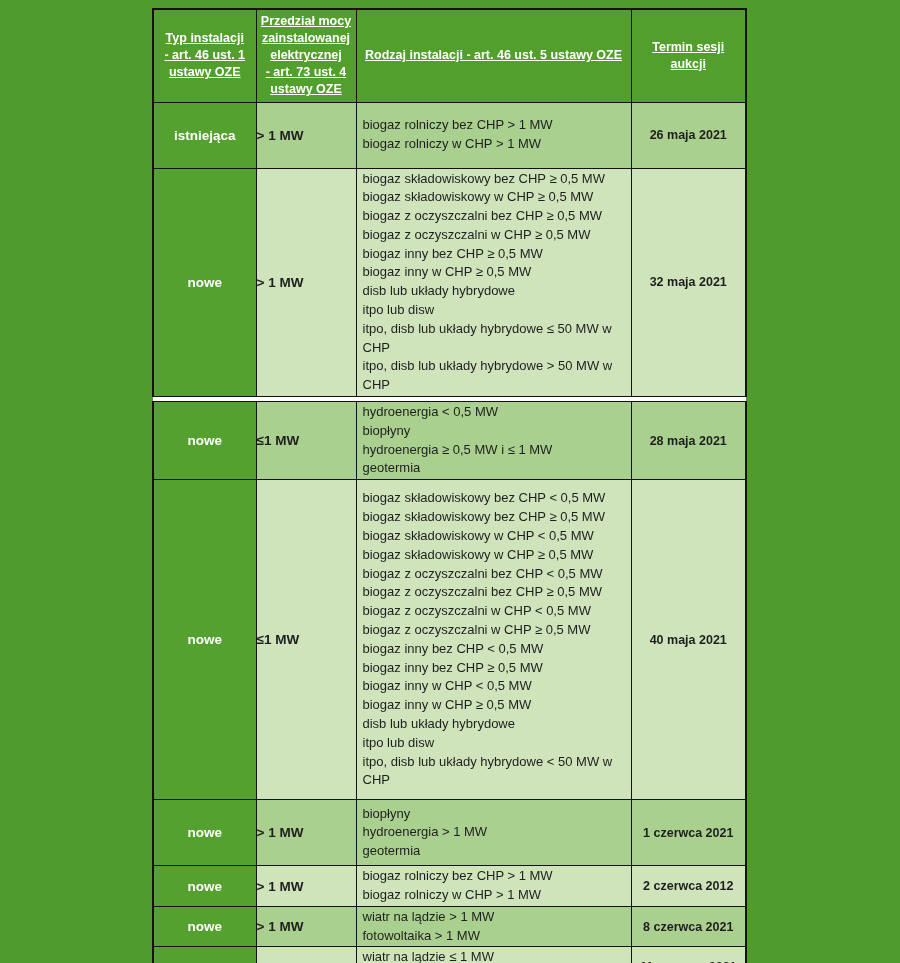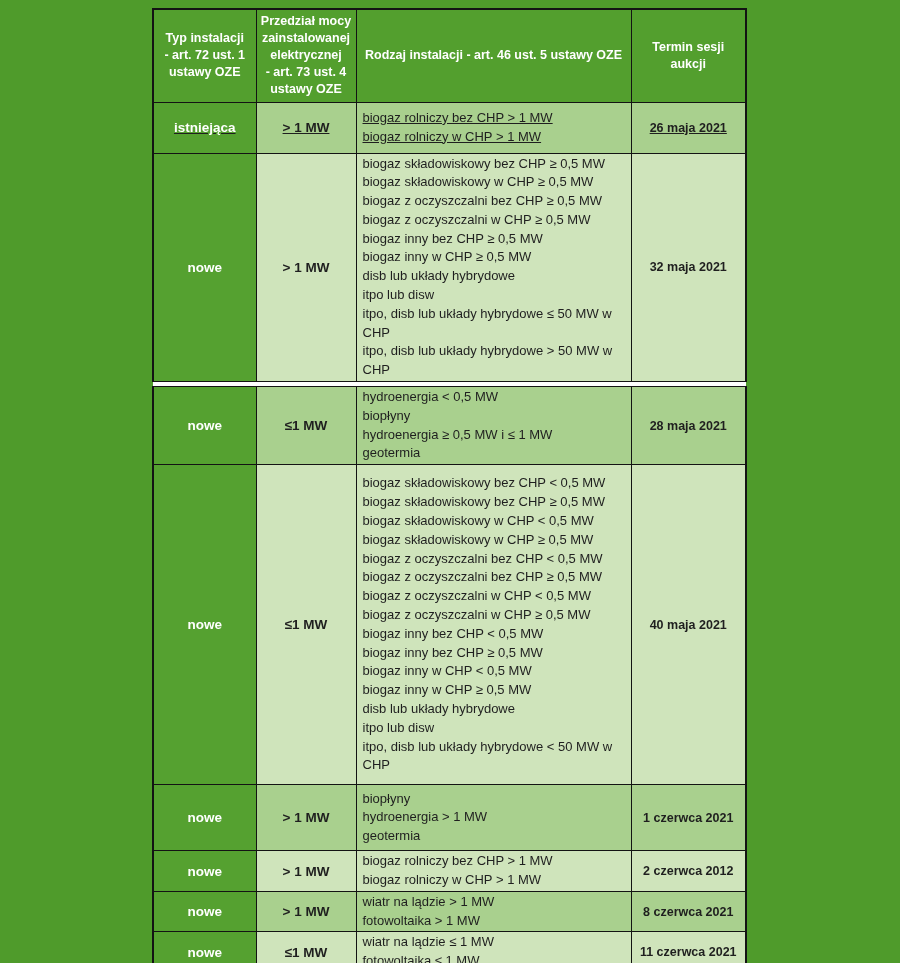--- a/index.html
+++ b/index.html
@@ -51,34 +51,34 @@
   tr.header-row th {
     background: var(--header-bg);
     color: var(--header-text);
     font-size: 12.5px;
     font-weight: 700;
     line-height: 17px;
     text-align: center;
     vertical-align: middle;
     white-space: pre-line;
     padding: 0 3px;
+    text-decoration: underline;
   }
 
   td.c-type {
     background: var(--type-cell-bg);
     color: var(--header-text);
     font-weight: 700;
     font-size: 13.5px;
     text-align: center;
     vertical-align: middle;
   }
   td.c-power {
     font-weight: 700;
     font-size: 13.5px;
-    text-align: center;
     vertical-align: middle;
   }
   td.c-inst {
     font-size: 13px;
     line-height: 18.8px;
     text-align: left;
     vertical-align: middle;
     white-space: pre-line;
     padding: 1px 2px 1px 6px;
   }
@@ -98,21 +98,21 @@
 
   tr.separator-row { height: 5px; }
   tr.separator-row td {
     background: var(--separator-color);
     border-left: none;
     border-right: none;
     border-top: 1px solid var(--border-color);
     border-bottom: 1px solid var(--border-color);
   }
 
-  tr.h-51  { height: 51px; text-decoration: underline; }
+  tr.h-51  { height: 66px; }
   tr.h-225 { height: 225px; }
   tr.h-73  { height: 73px; }
   tr.h-320 { height: 320px; }
   tr.h-66  { height: 66px; }
   tr.h-37  { height: 37px; }
   tr.h-40  { height: 40px; }
 </style>
 </head>
 <body>
 
@@ -120,21 +120,21 @@
   <table class="auction-table">
     <colgroup>
       <col style="width:103px">
       <col style="width:100px">
       <col style="width:275px">
       <col style="width:115px">
     </colgroup>
     <thead>
       <tr class="header-row">
         <th>Typ instalacji
-- art. 72 ust. 1
+- art. 46 ust. 1
 ustawy OZE</th>
         <th>Przedział mocy
 zainstalowanej
 elektrycznej
 - art. 73 ust. 4
 ustawy OZE</th>
         <th>Rodzaj instalacji  - art. 46 ust. 5 ustawy OZE</th>
         <th>Termin sesji aukcji</th>
       </tr>
     </thead>

